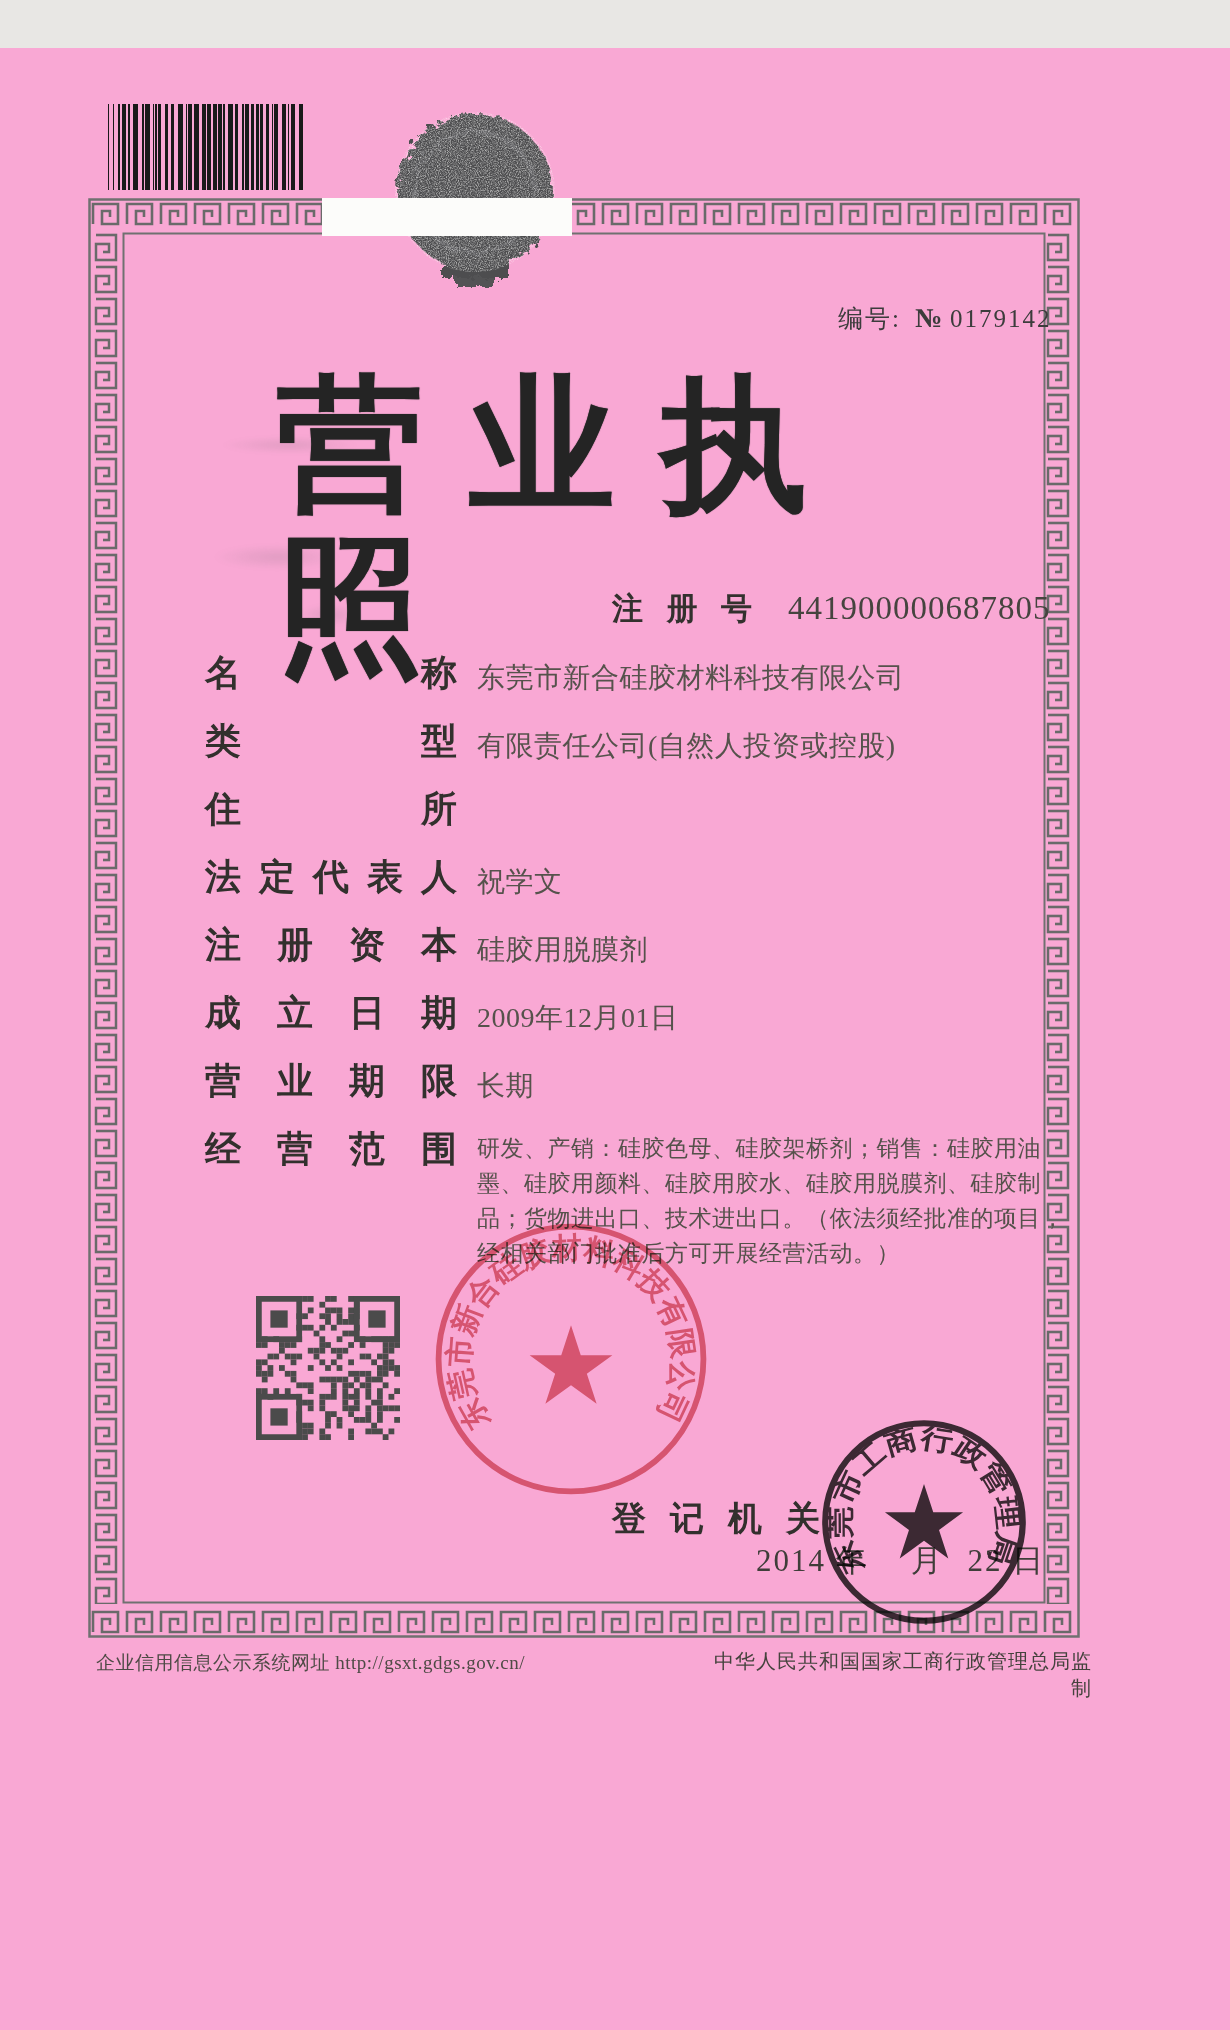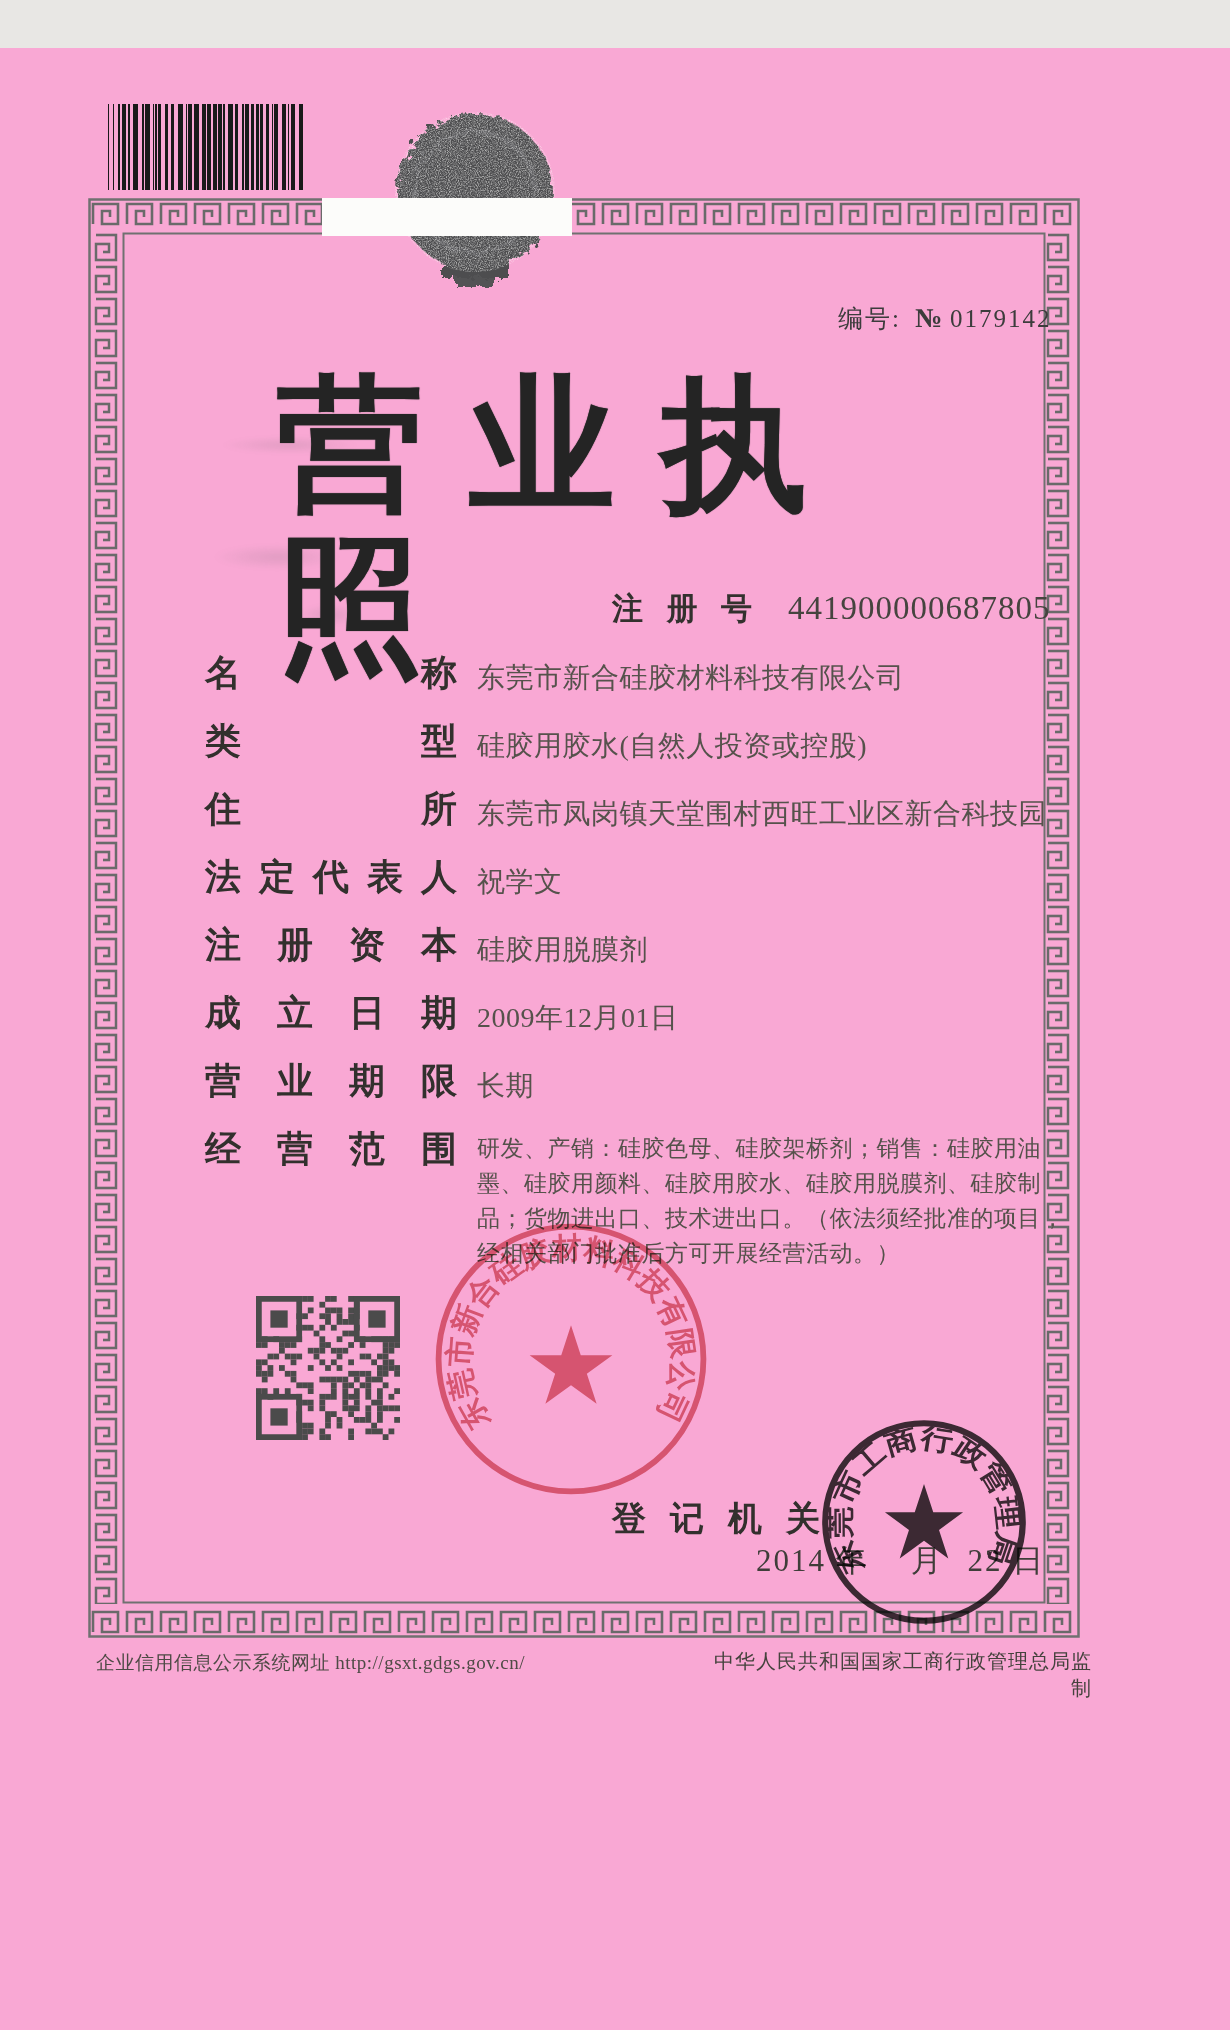--- a/index.html
+++ b/index.html
@@ -173,28 +173,27 @@
           <span>名</span>
           <span>称</span>
         </span>
       <span class="fvalue">东莞市新合硅胶材料科技有限公司</span>
     </div>
     <div class="row">
       <span class="flabel spread">
           <span>类</span>
           <span>型</span>
         </span>
-      <span class="fvalue">硅胶用胶水(自然人投资或控股)</span>
+      <span class="fvalue">有限责任公司(自然人投资或控股)</span>
     </div>
     <div class="row">
       <span class="flabel spread">
           <span>住</span>
           <span>所</span>
         </span>
-      <span class="fvalue">东莞市凤岗镇天堂围村西旺工业区新合科技园</span>
     </div>
     <div class="row">
       <span class="flabel spread">
           <span>法</span>
           <span>定</span>
           <span>代</span>
           <span>表</span>
           <span>人</span>
         </span>
       <span class="fvalue">祝学文</span>

